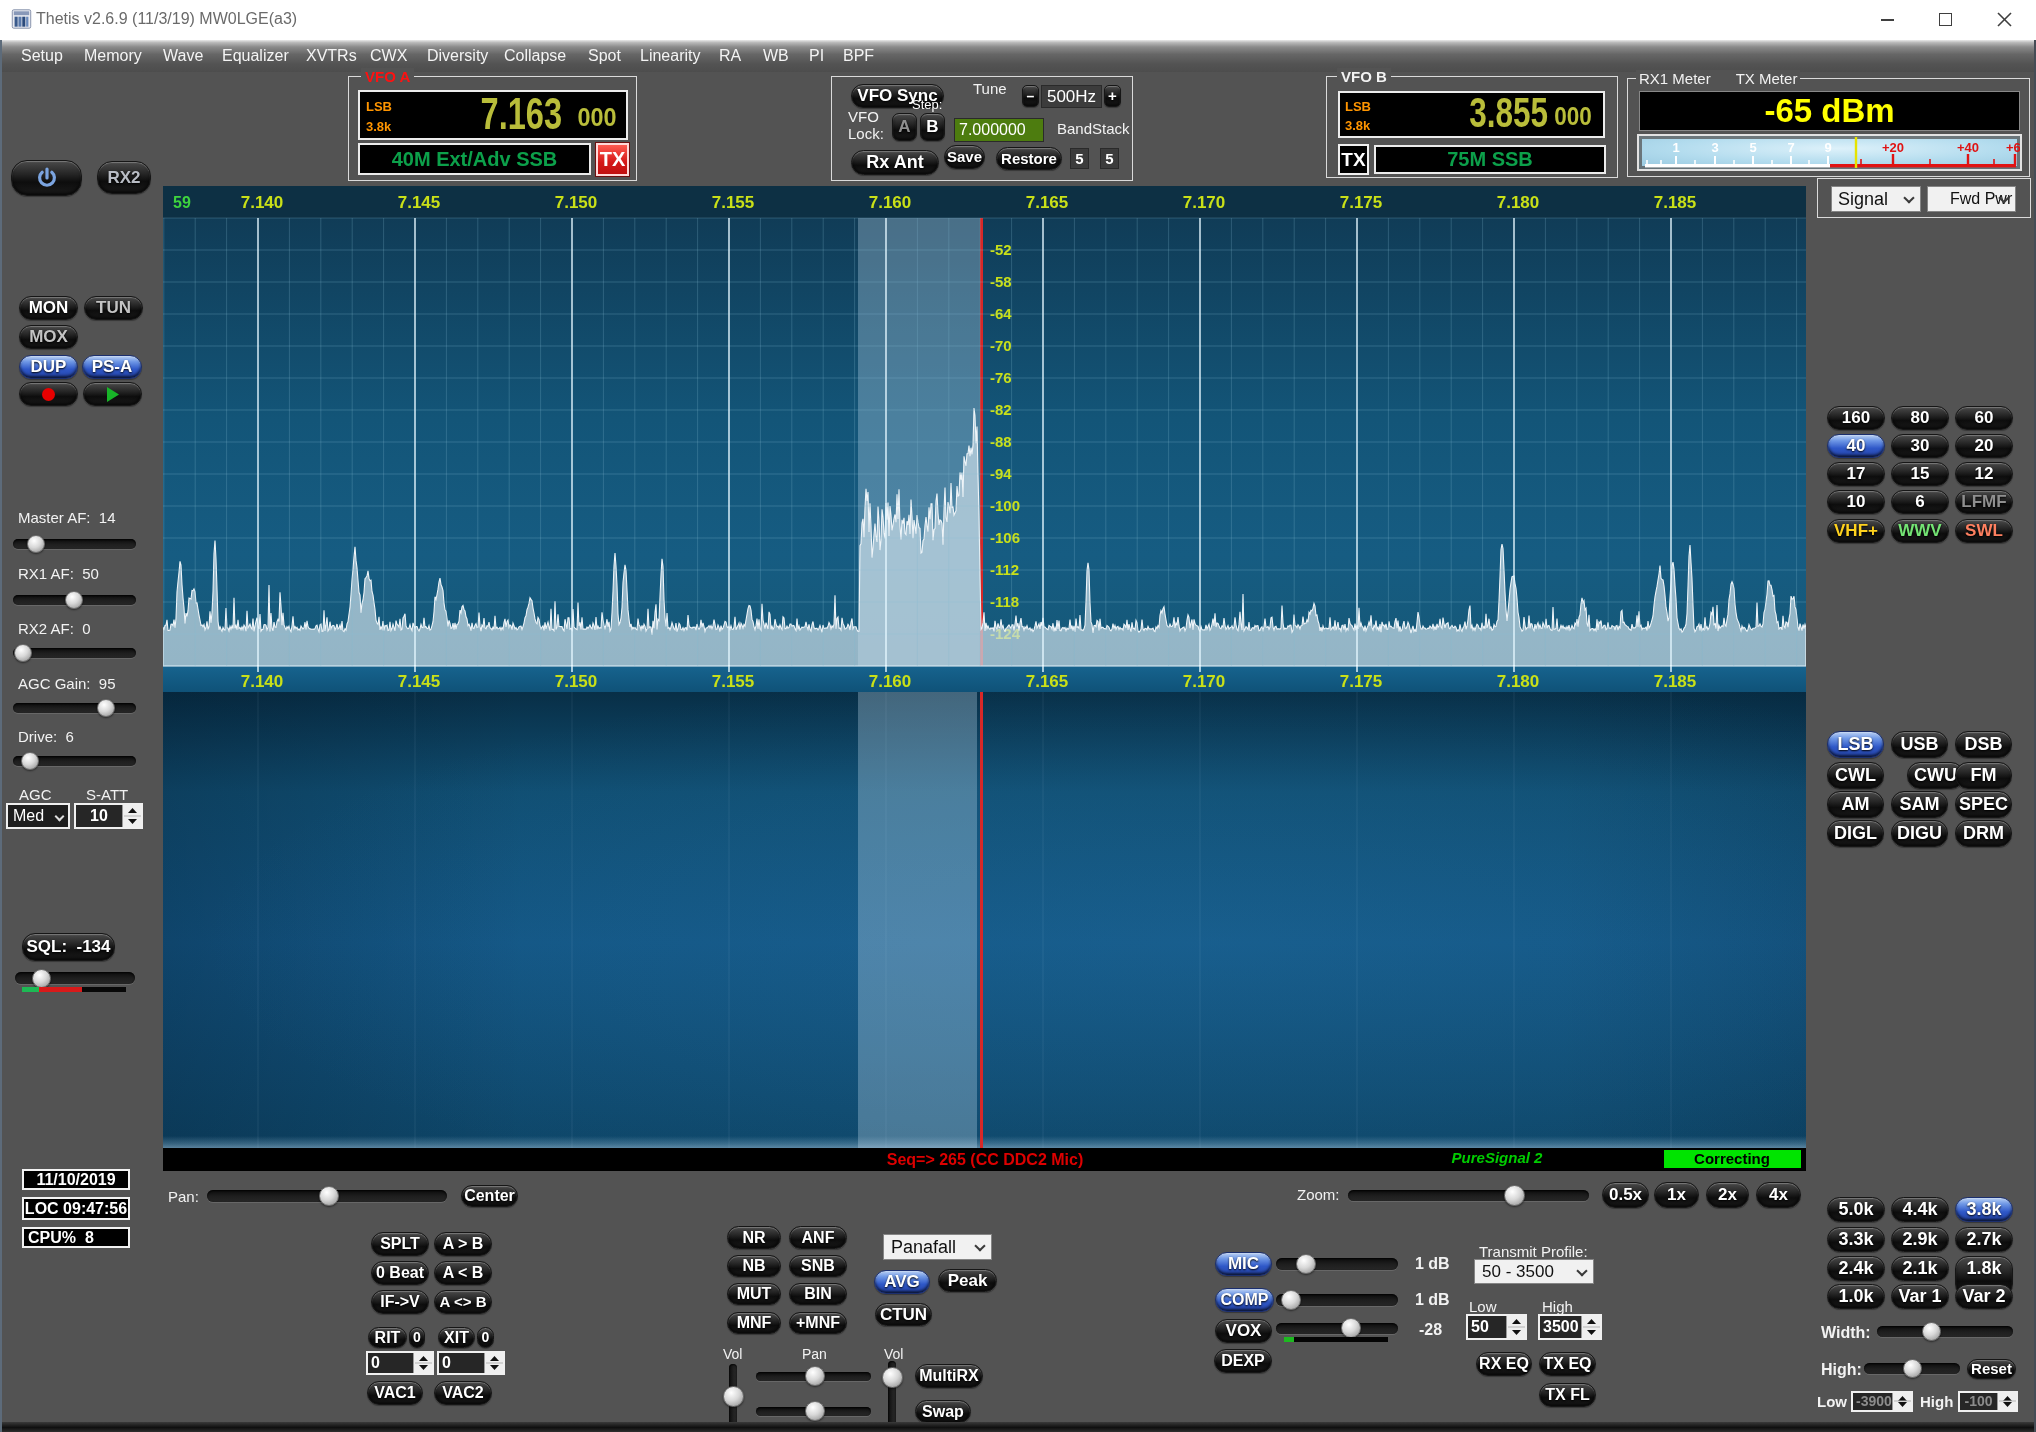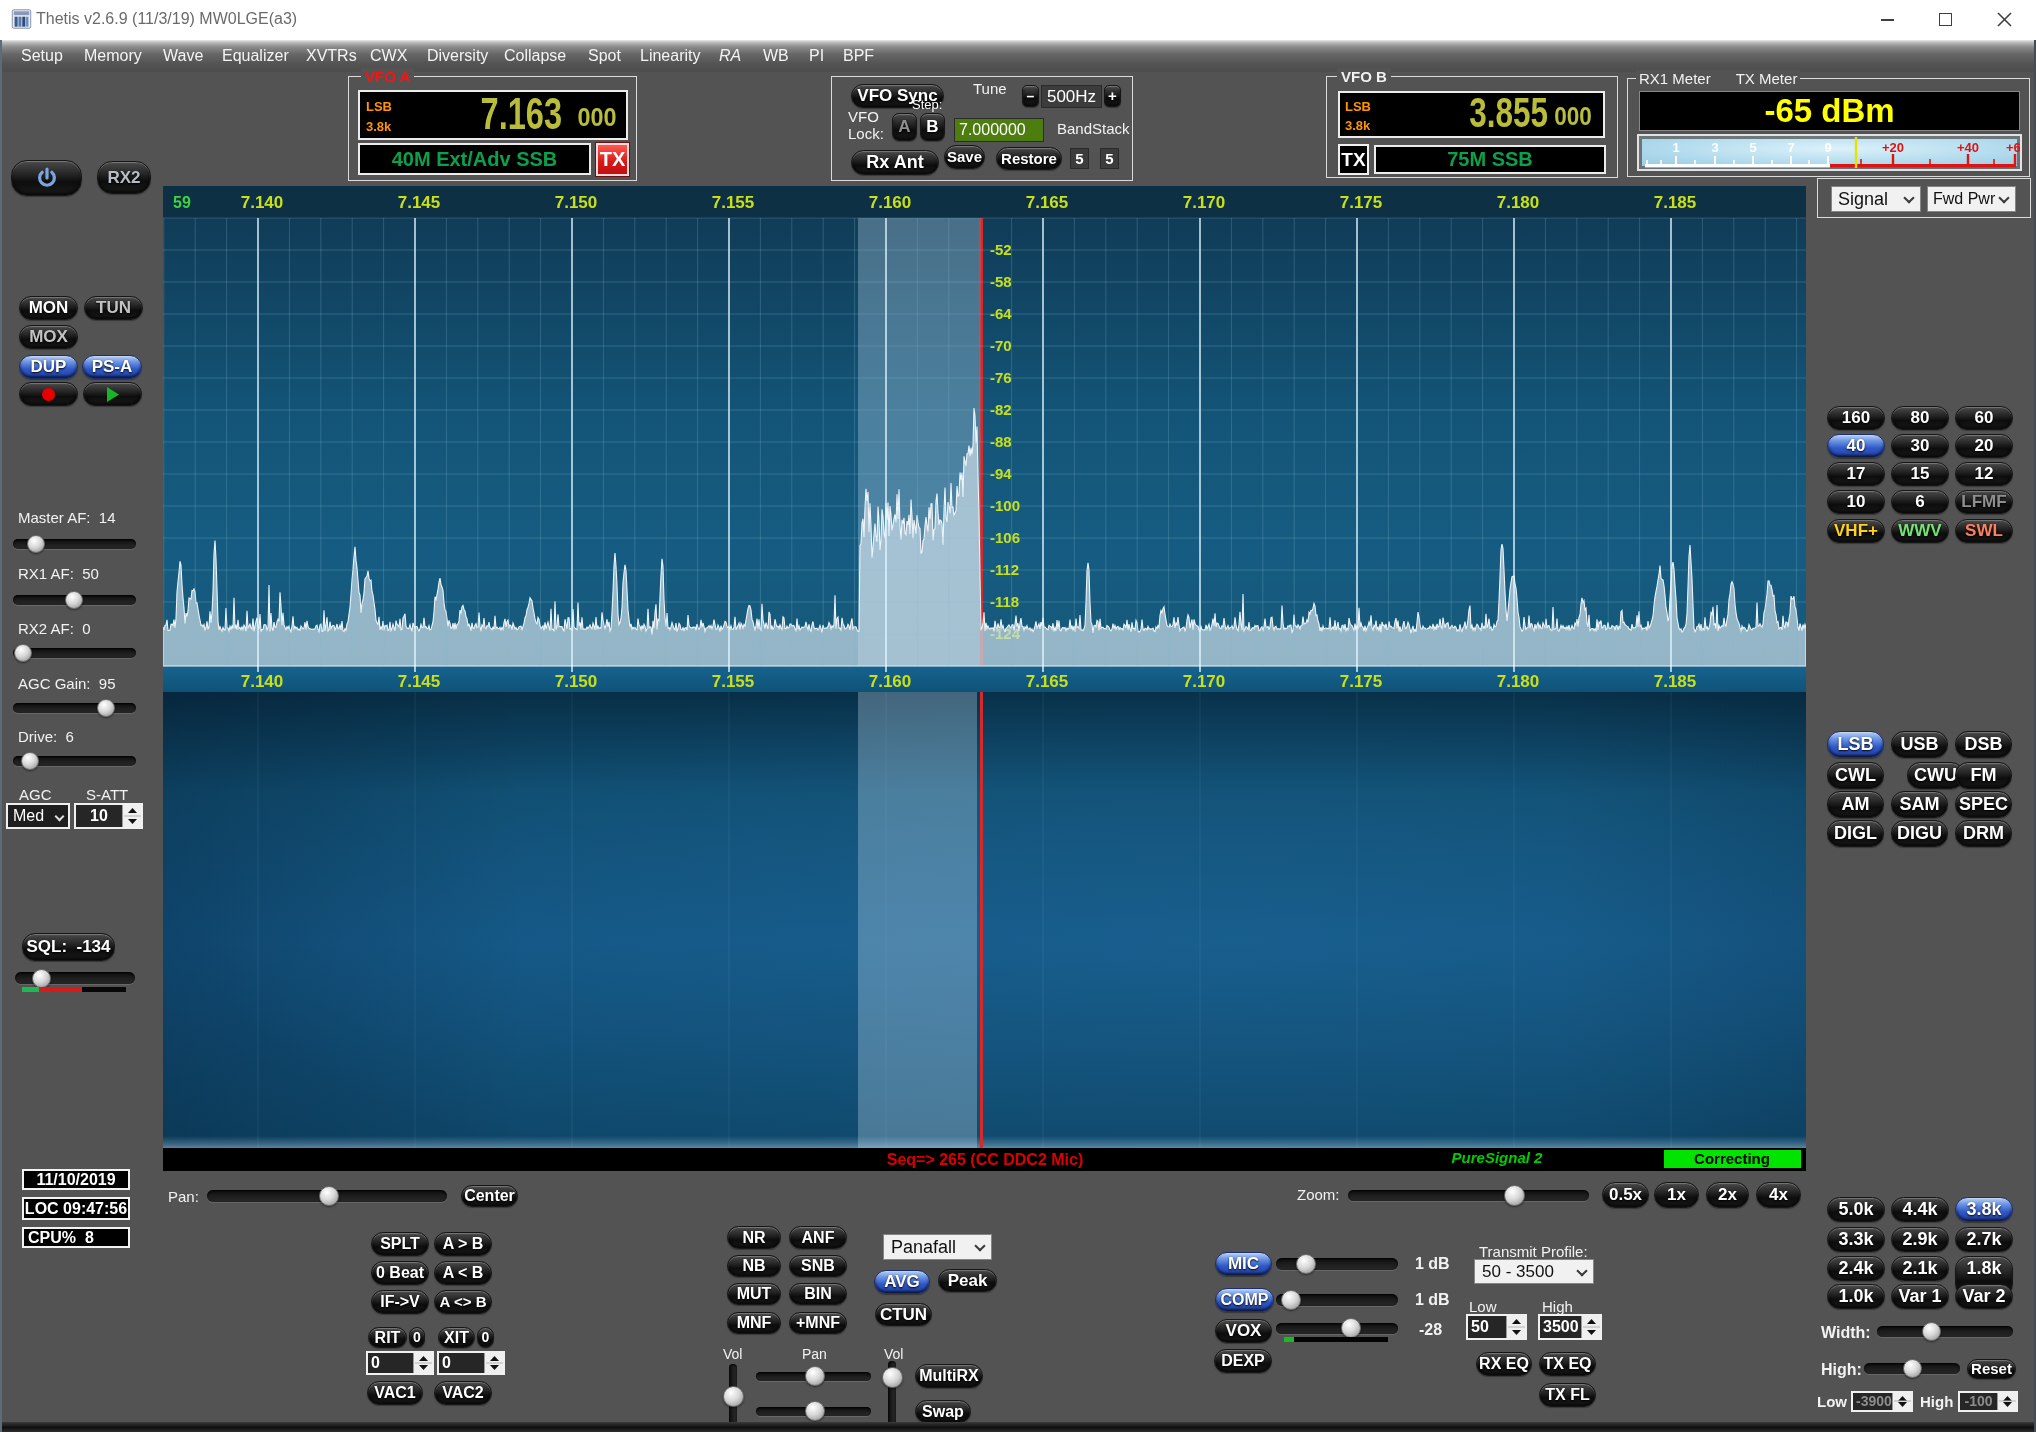--- a/index.html
+++ b/index.html
@@ -59,21 +59,21 @@
 <div class="abs mi" style="left:21px;">Setup</div>
 <div class="abs mi" style="left:84px;">Memory</div>
 <div class="abs mi" style="left:163px;">Wave</div>
 <div class="abs mi" style="left:222px;">Equalizer</div>
 <div class="abs mi" style="left:306px;">XVTRs</div>
 <div class="abs mi" style="left:370px;">CWX</div>
 <div class="abs mi" style="left:427px;">Diversity</div>
 <div class="abs mi" style="left:504px;">Collapse</div>
 <div class="abs mi" style="left:588px;">Spot</div>
 <div class="abs mi" style="left:640px;">Linearity</div>
-<div class="abs mi" style="left:719px;font-style:italic;">RA</div>
+<div class="abs mi" style="left:719px;">RA</div>
 <div class="abs mi" style="left:763px;">WB</div>
 <div class="abs mi" style="left:809px;">PI</div>
 <div class="abs mi" style="left:843px;">BPF</div>
 <div class="abs gbox" style="left:348px;top:76px;width:289px;height:105px;"></div>
 <div class="abs" style="left:361px;top:68px;font-size:15px;color:#ff1111;font-weight:700;background:#535353;padding:0 4px;">VFO A</div>
 <div class="abs lcd" style="left:358px;top:90px;width:270px;height:50px;"></div>
 <div class="abs" style="left:366px;top:99px;font-size:13px;color:#ff9500;font-weight:700;">LSB</div>
 <div class="abs" style="left:366px;top:119px;font-size:13px;color:#ff9500;font-weight:700;">3.8k</div>
 <div class="abs" style="left:358px;top:90px;width:204px;height:50px;color:#b9bd3a;font-weight:700;font-size:44px;text-align:right;line-height:47px;transform:scaleX(0.74);transform-origin:100% 50%;">7.163</div>
 <div class="abs" style="left:572px;top:90px;width:50px;height:50px;color:#b9bd3a;font-weight:700;font-size:26px;text-align:center;line-height:54px;transform:scaleX(0.9);">000</div>
@@ -175,21 +175,21 @@
         </g>
 <g stroke="#e01313" stroke-width="1.6">
 <line x1="222" y1="23" x2="222" y2="29"></line>
           <line x1="291" y1="23" x2="291" y2="29"></line>
           <line x1="355" y1="23" x2="355" y2="29"></line>
         </g>
 <line x1="217" y1="1" x2="217" y2="32" stroke="#e6e300" stroke-width="2.4"></line>
 </svg></div>
 <div class="abs gbox" style="left:1817px;top:178px;width:214px;height:40px;"></div>
 <div class="abs combo" style="left:1831px;top:186px;width:90px;height:26px;line-height:24px;padding-left:6px;font-size:18px;">Signal<div class="cv"></div></div>
-<div class="abs combo" style="left:1927px;top:186px;width:89px;height:26px;line-height:24px;padding-left:5px;font-size:16px;">Fwd Pwr<div class="cv"></div></div>
+<div class="abs combo" style="left:1927px;top:186px;width:89px;height:26px;line-height:24px;padding-left:22px;font-size:16px;">Fwd Pwr<div class="cv"></div></div>
 <div class="abs pill" style="left:11px;top:160px;width:71px;height:36px;font-size:17px;line-height:34px;border-radius:16px;"><svg width="24" height="24" viewBox="0 0 24 24" style="margin-top:5px">
 <path d="M12 3 L12 12" stroke="#7ba4e0" stroke-width="3.2" stroke-linecap="round" fill="none"></path>
 <path d="M7.2 6.2 A 7.4 7.4 0 1 0 16.8 6.2" stroke="#7ba4e0" stroke-width="3.2" stroke-linecap="round" fill="none"></path>
 </svg></div>
 <div class="abs pill" style="left:97px;top:161px;width:54px;height:33px;font-size:17px;line-height:31px;color:#b9bdc5;border-radius:15px;">RX2</div>
 <div class="abs pill" style="left:19px;top:296px;width:59px;height:24px;font-size:17px;line-height:22px;">MON</div>
 <div class="abs pill" style="left:84px;top:296px;width:59px;height:24px;font-size:17px;line-height:22px;color:#c3c3c3;">TUN</div>
 <div class="abs pill" style="left:19px;top:325px;width:59px;height:24px;font-size:17px;line-height:22px;color:#c3c3c3;">MOX</div>
 <div class="abs pill blue" style="left:19px;top:355px;width:59px;height:24px;font-size:17px;line-height:22px;">DUP</div>
 <div class="abs pill blue" style="left:82px;top:355px;width:60px;height:24px;font-size:17px;line-height:22px;">PS-A</div>

